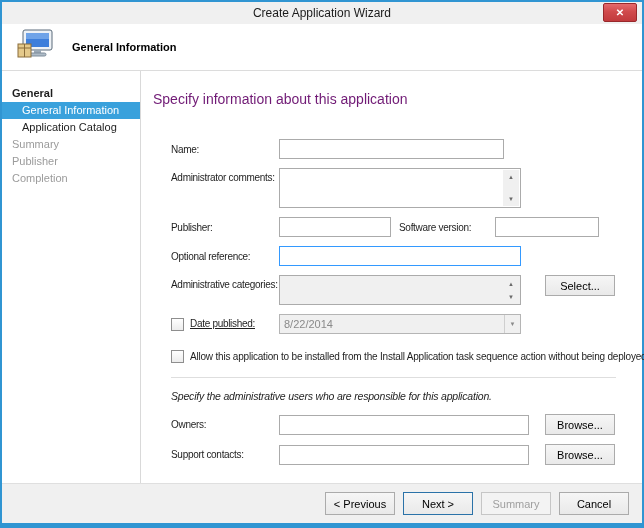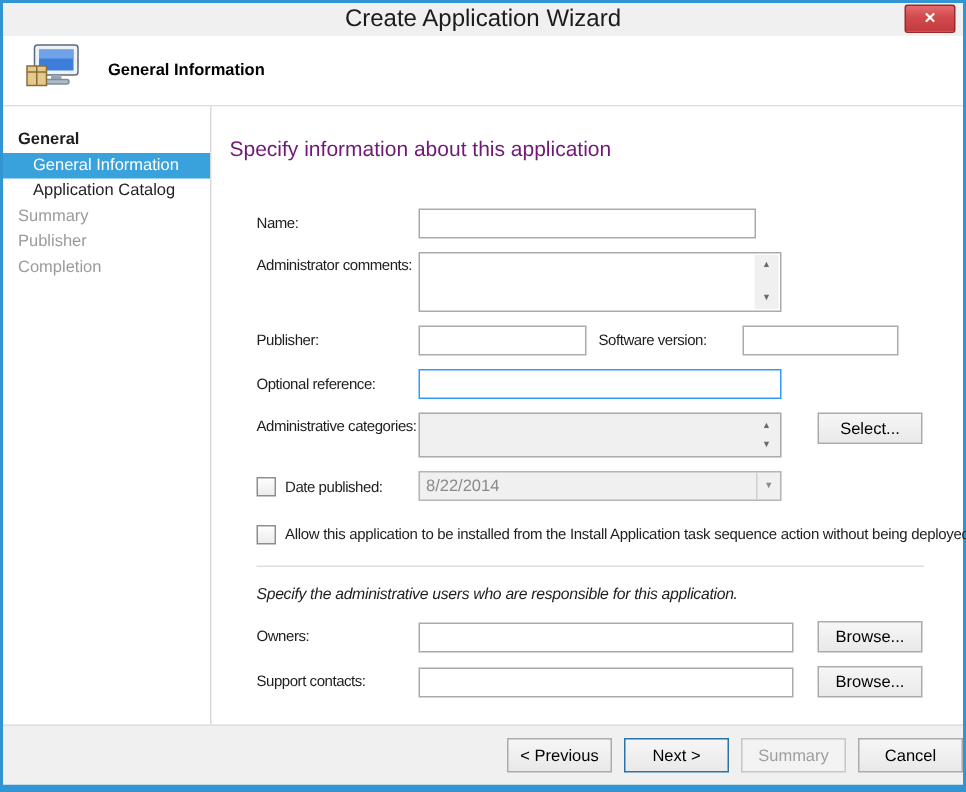--- a/index.html
+++ b/index.html
@@ -11,21 +11,21 @@
     border:2px solid #3095d2; border-bottom-width:5px;
     background:#f0f0f0;
     display:flex; flex-direction:column;
     font-size:11px; color:#1e1e1e;
     position:relative;
   }
 
   
   .titlebar { flex:none; height:22px; position:relative;
     display:flex; align-items:center; justify-content:center; background:#f0f0f0; }
-  .titlebar .title { font-size:16px; color:#1b1b1b; }
+  .titlebar .title { font-size:12px; color:#1b1b1b; }
   .close-btn { position:absolute; top:1px; right:5px; width:34px; height:19px;
     background:linear-gradient(#e56a6c 0%, #d04a4c 45%, #c23a3d 100%);
     border:1px solid #98282b; border-radius:2px;
     color:#fff; font-size:10px; font-weight:bold; line-height:1;
     display:flex; align-items:center; justify-content:center; padding:0;
     font-family:inherit; cursor:pointer; }
 
   
   .header { flex:none; height:47px; background:#ffffff; border-bottom:1px solid #dcdcdc;
     display:flex; align-items:center; padding-left:14px; gap:16px; }
@@ -63,21 +63,21 @@
     background:transparent; font-family:inherit; font-size:11px; padding:2px 20px 2px 3px;
     outline:none; display:block; }
   .scrollbox.disabled { background:#f0f0f0; }
   .sb { position:absolute; top:1px; right:1px; bottom:1px; width:16px; background:#f0f0f0;
     display:flex; flex-direction:column; justify-content:space-between; }
   .sb-btn { height:14px; display:flex; align-items:center; justify-content:center;
     font-size:6px; color:#6a6a6a; }
 
   .checkbox { flex:none; width:13px; height:13px; border:1px solid #8e8e8e;
     background:linear-gradient(#fefefe,#ececec); display:inline-block; }
-  .cb-lbl { display:flex; align-items:flex-end; gap:6px; }
+  .cb-lbl { display:flex; align-items:flex-start; gap:6px;text-decoration:underline; }
 
   .date-field { width:242px; height:20px; border:1px solid #b5b5b5; background:#f0f0f0;
     display:flex; align-items:center; }
   .date-input { flex:1; min-width:0; border:none; background:transparent; color:#8a8a8a;
     font-family:inherit; font-size:11px; padding:0 4px; outline:none; }
   .date-drop { flex:none; width:16px; height:100%; border-left:1px solid #cfcfcf;
     display:flex; align-items:center; justify-content:center; font-size:6px; color:#8a8a8a; }
 
   .allow-row { margin:16px 0 14px 0; display:flex; align-items:center; gap:6px;
     white-space:nowrap; font-size:10px; letter-spacing:-0.2px; }
@@ -89,21 +89,21 @@
   .btn { height:23px; min-width:70px; border:1px solid #ababab;
     background:linear-gradient(#f6f6f6,#e9e9e9); font-family:inherit; font-size:11px;
     color:#000; padding:0 6px; cursor:pointer; }
   .btn.small { height:21px; min-width:70px; }
   .btn.default { border-color:#2a72a8; }
   .btn.disabled { color:#9f9f9f; background:#f3f3f3; border-color:#c6c6c6; cursor:default; }
   .ml24 { margin-left:24px; } .ml16 { margin-left:16px; }
 
   
   .footer { flex:none; height:40px; background:#f0f0f0; border-top:1px solid #dfdfdf;
-    display:flex; align-items:center; justify-content:flex-end; }
+    display:flex; align-items:center; justify-content:flex-end; padding-right:13px; }
   .footer .btn { margin-left:8px; width:70px; }
 </style>
 </head>
 <body>
 
 <div class="window">
 
   <div class="titlebar">
     <span class="title">Create Application Wizard</span>
     <button class="close-btn">

